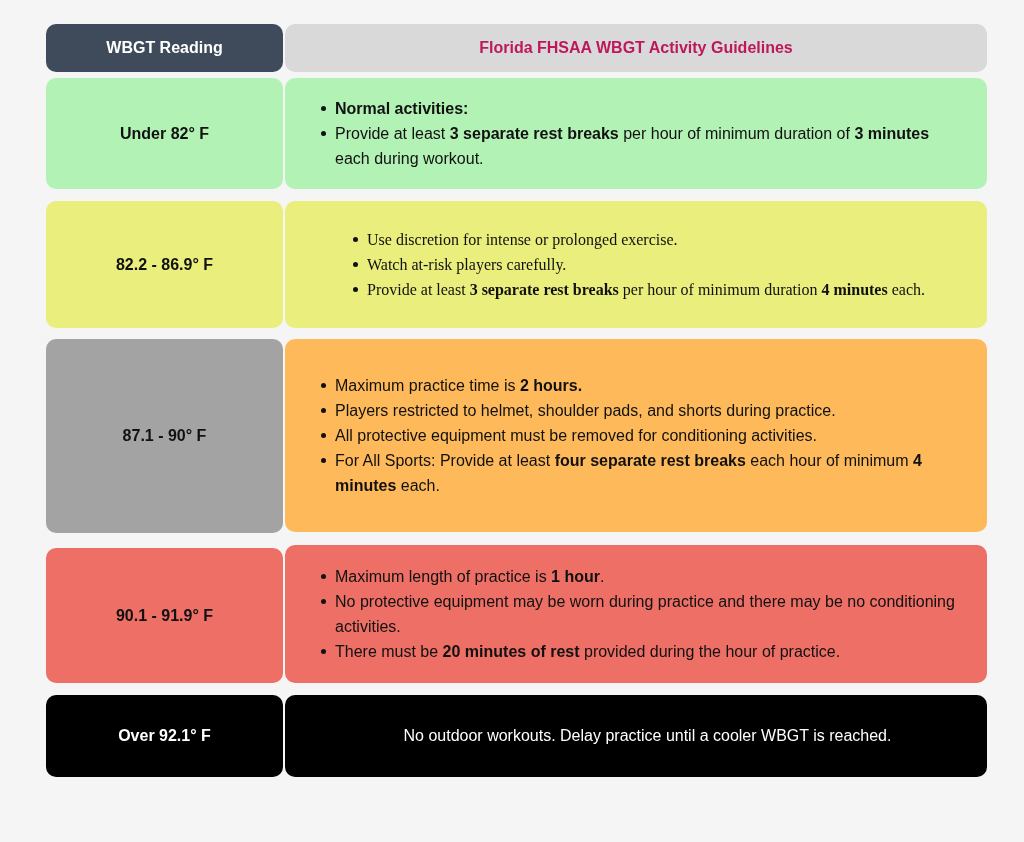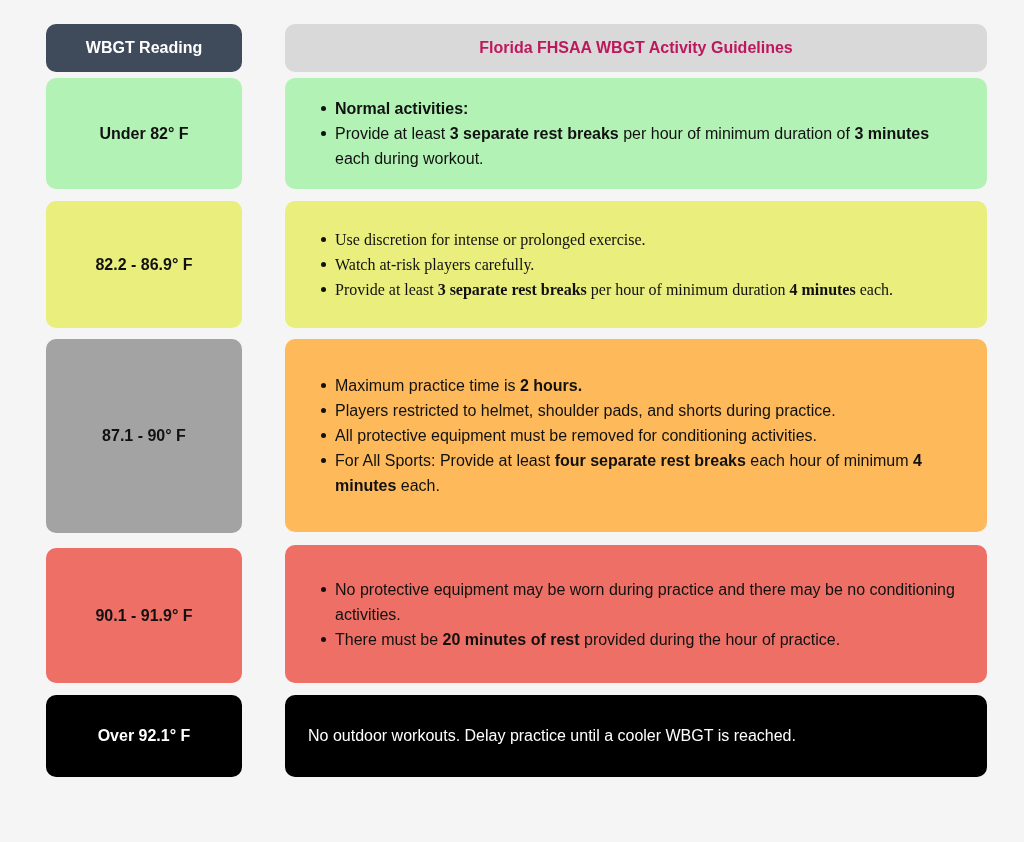--- a/index.html
+++ b/index.html
@@ -6,23 +6,24 @@
     html, body {
       width: 1024px; height: 842px;
       background: #f5f5f5;
       font-family: "Liberation Sans", "DejaVu Sans", sans-serif;
       color: #111;
       overflow: hidden;
     }
     .cell {
       position: absolute;
       border-radius: 10px;
+      justify-content: center;
     }
     .left {
-      left: 46px; width: 196px;
+      left: 46px; width: 237px;
       display: flex; align-items: center; justify-content: center;
       font-weight: bold; font-size: 16px;
       text-align: center;
     }
     .right {
       left: 285px; width: 702px;
       display: flex; align-items: center;
       font-size: 16px;
     }
     .hdr-left { top: 24px; height: 48px; background: #3f4a5a; color: #fff; }
@@ -81,20 +82,21 @@
         <li><span>Maximum practice time is </span><b>2 hours.</b></li>
         <li><span>Players restricted to helmet, shoulder pads, and shorts during practice.</span></li>
         <li><span>All protective equipment must be removed for conditioning activities.</span></li>
         <li><span>For All Sports: Provide at least </span><b>four separate rest breaks</b><span> each hour of minimum </span><b>4 minutes</b><span> each.</span></li>
       </ul>
   </div>
 
   <div class="cell left" style="top:548px;height:135px;background:#ee6f65;">90.1 - 91.9° F</div>
   <div class="cell right" style="top:545px;height:138px;background:#ee6f65;">
     <ul class="guidelines">
+        <li><span>Maximum length of practice is </span><b>1 hour</b><span>.</span></li>
         <li><span>No protective equipment may be worn during practice and there may be no conditioning activities.</span></li>
         <li><span>There must be </span><b>20 minutes of rest</b><span> provided during the hour of practice.</span></li>
       </ul>
   </div>
 
   <div class="cell left" style="top:695px;height:82px;background:#000;color:#fff;">Over 92.1° F</div>
   <div class="cell right" style="top:695px;height:82px;background:#000;">
     <span class="plain">No outdoor workouts. Delay practice until a cooler WBGT is reached.</span>
   </div>
 </div>

